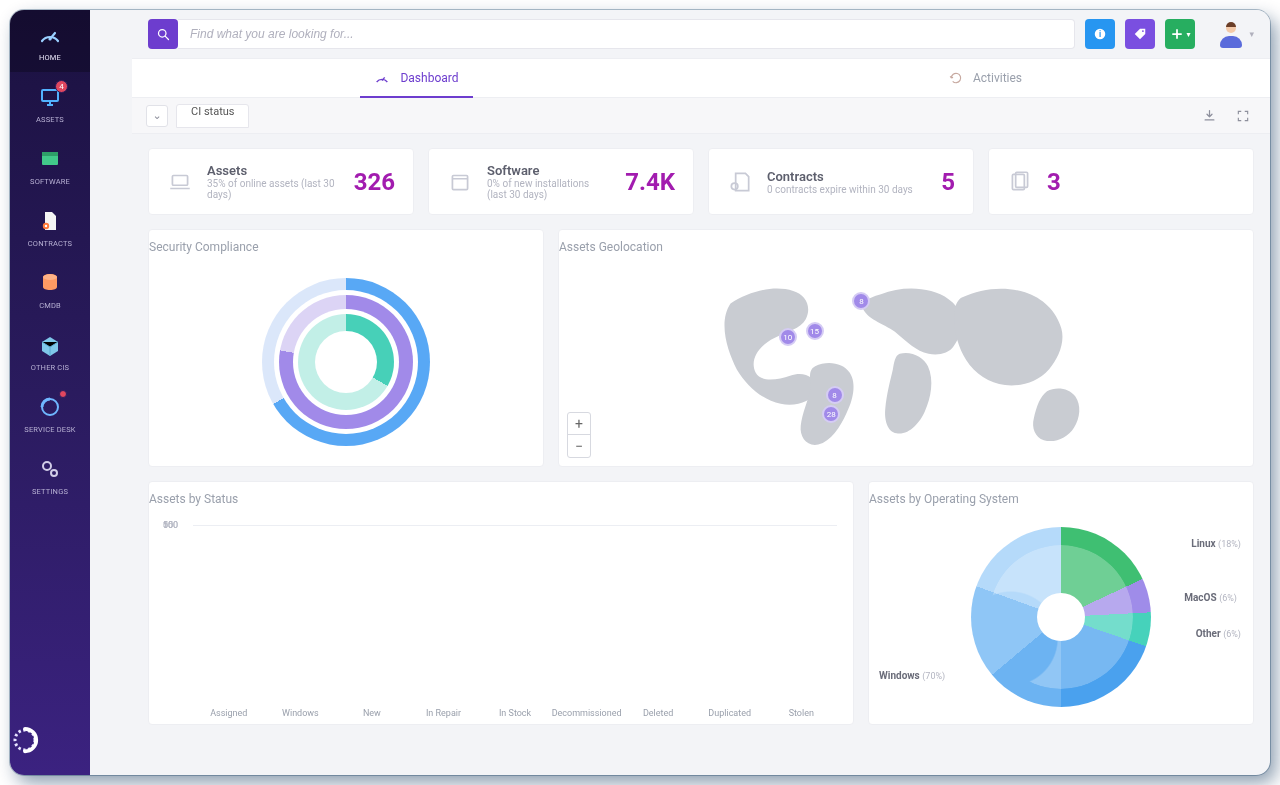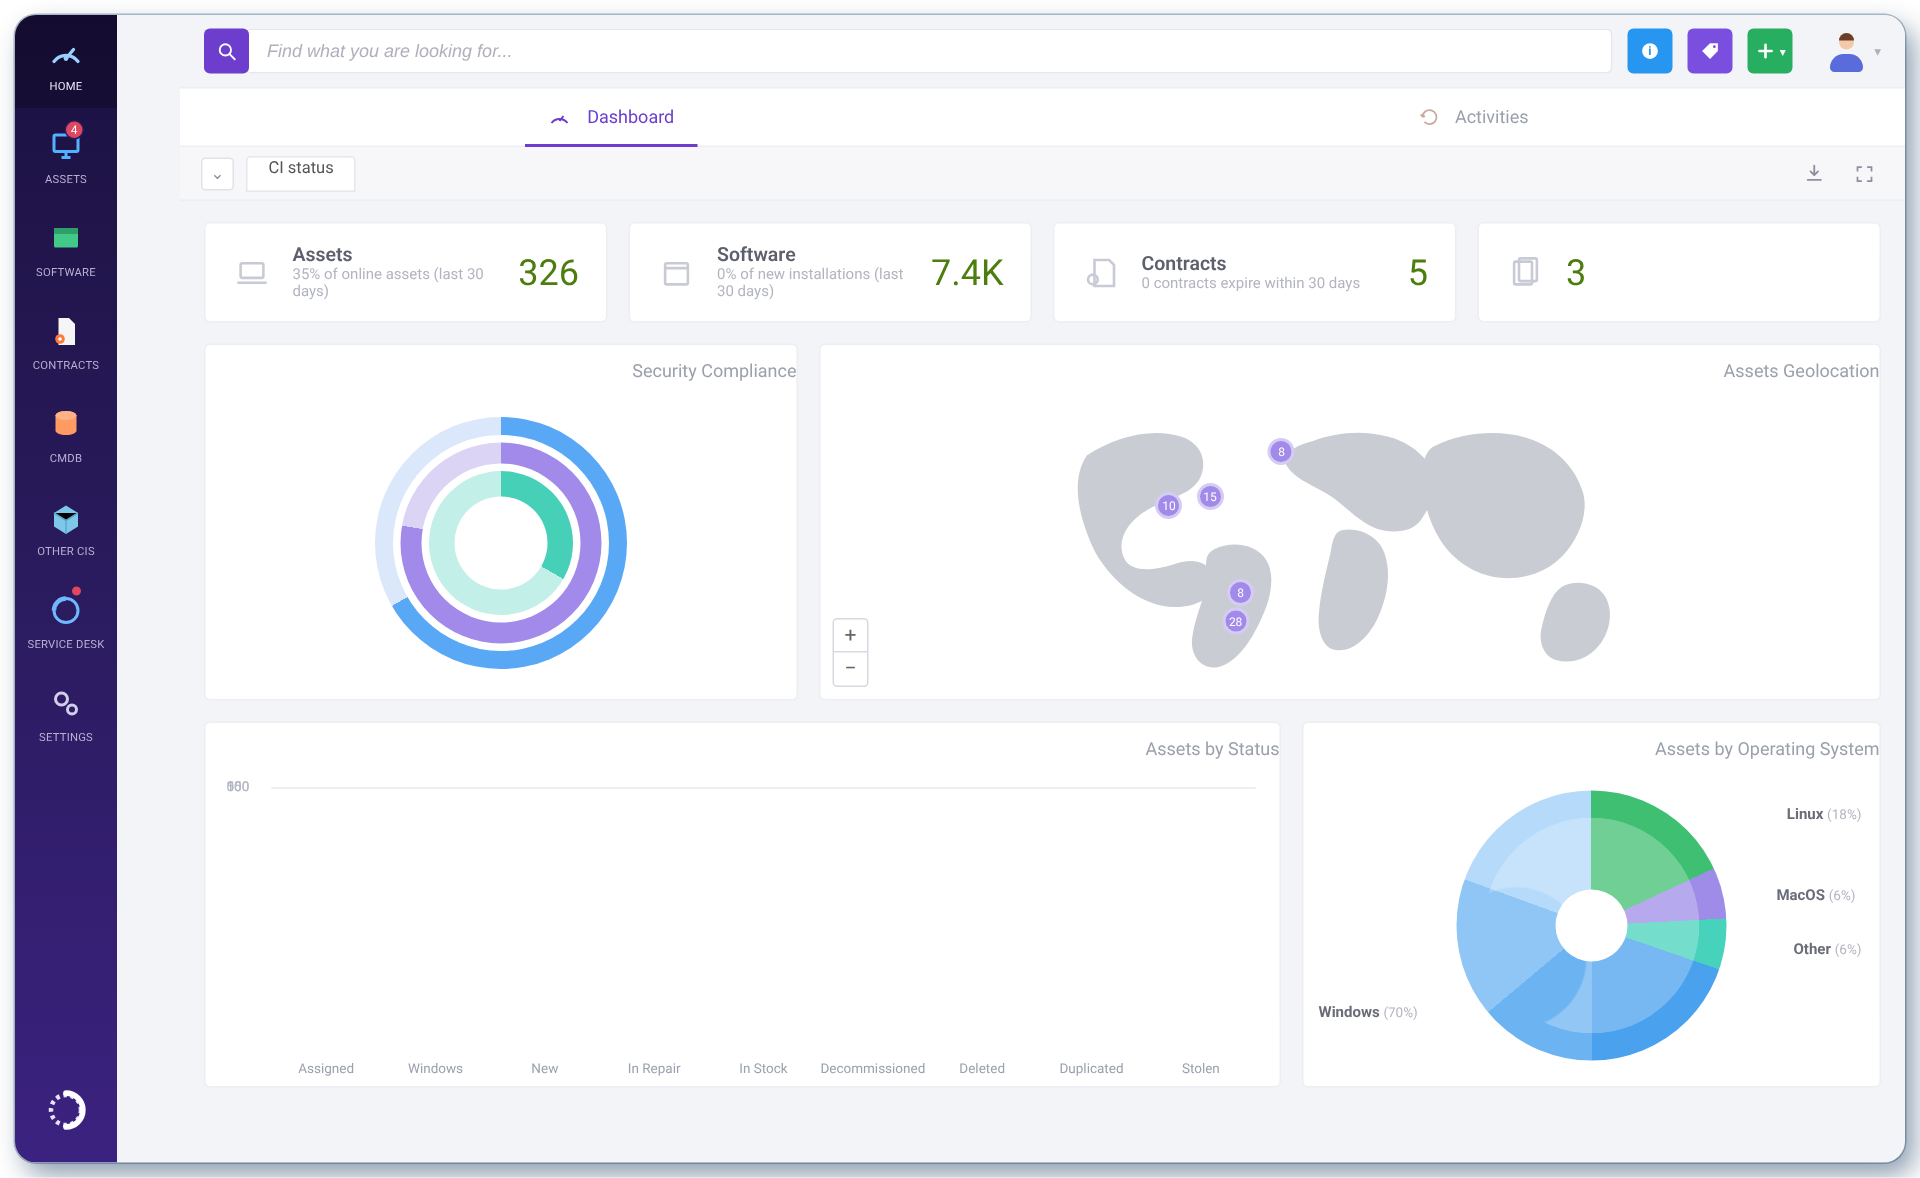--- a/index.html
+++ b/index.html
@@ -1,19 +1,19 @@
 <!DOCTYPE html>
 <html><head>
 <meta charset="utf-8">
 <style>
   * { margin: 0; padding: 0; box-sizing: border-box; }
   html, body { width: 1280px; height: 785px; font-family: -apple-system, BlinkMacSystemFont, 'Segoe UI', Roboto, sans-serif; background: #fff; overflow: hidden; }
   .shell { position: relative; width: 1260px; height: 765px; margin: 10px; border-radius: 14px; box-shadow: 6px 8px 18px rgba(0,40,80,.45), 0 0 0 1px rgba(0,50,90,.3); overflow: hidden; display: flex; background: #f3f4f7; }
   
-  .sidebar { width: 68px; background: linear-gradient(180deg,#1b1140 0%,#2a1b5e 50%,#3b2280 100%); display: flex; flex-direction: column; align-items: center; color: #c9c5da; font-size: 8px; letter-spacing: .02em; }
+  .sidebar { width: 80px; background: linear-gradient(180deg,#1b1140 0%,#2a1b5e 50%,#3b2280 100%); display: flex; flex-direction: column; align-items: flex-start; color: #c9c5da; font-size: 8px; letter-spacing: .02em; }
   .sidebar .item { width: 100%; padding: 13px 0 10px; text-align: center; position: relative; cursor: pointer; }
   .sidebar .item.active { background: rgba(0,0,0,.25); }
   .sidebar .item .ic { display:block; margin: 0 auto 6px; width: 24px; height: 24px; }
   .sidebar .item .lbl { display:block; text-transform: uppercase; font-size: 7.5px; color: #b7b0d3; }
   .sidebar .item.active .lbl { color: #e9e6f7; }
   .sidebar .item .badge { position: absolute; top: 8px; right: 22px; background: #e0475f; color:#fff; font-size:8px; width:13px; height:13px; border-radius:50%; display:flex; align-items:center; justify-content:center; border:1px solid #2a1b5e;}
   .sidebar .item .badge.dot { width:8px; height:8px; right:23px; }
   .sidebar .spacer { flex: 1; }
   .sidebar .brand { padding: 18px 0; }
   
@@ -45,24 +45,24 @@
   .subbar .spc{ flex:1;}
   .subbar .ibtn{ width:26px; height:24px; display:flex; align-items:center; justify-content:center; color:#8e909d; cursor:pointer;}
   
   .content { flex:1; padding:14px 16px 16px; overflow:hidden;}
   .cards { display:flex; gap:14px; margin-bottom:14px;}
   .card { flex:1; background:#fff; border:1px solid #edeef2; border-radius:4px; padding:14px 18px; display:flex; align-items:center; gap:14px;}
   .card .ci { width:26px; height:26px; color:#c8cad5; flex:none;}
   .card .tx { flex:1; min-width:0;}
   .card .tt { font-size:13px; color:#5d5f6d; font-weight:600;}
   .card .sb { font-size:10px; color:#b2b4c0;}
-  .card .val { font-size:24px; color:#4d7c0f; font-weight:400;}
+  .card .val { font-size:24px; color:#a21caf; font-weight:700;}
   .row2 { display:flex; gap:14px; height:238px; margin-bottom:14px;}
   .panel { background:#fff; border:1px solid #edeef2; border-radius:4px; display:flex; flex-direction:column; }
-  .panel .pt { text-align:right; font-size:12px; color:#9aa0ac; padding:10px 0 4px;}
+  .panel .pt { text-align:left; font-size:12px; color:#9aa0ac; padding:10px 0 4px;}
   .panel .pb { flex:1; position:relative;}
   .row2 .p1{ width:396px;}
   .row2 .p2{ flex:1;}
   .row3{ display:flex; gap:14px; height:244px;}
   .row3 .p3{ flex:1;}
   .row3 .p4{ width:386px;}
   
   .donutwrap{ position:absolute; inset:0; display:flex; align-items:center; justify-content:center;}
   .ring{ position:absolute; border-radius:50%;}
   .r1{ width:168px; height:168px; background:conic-gradient(#58a8f5 0 240deg, #dbe7fa 240deg 360deg);}

